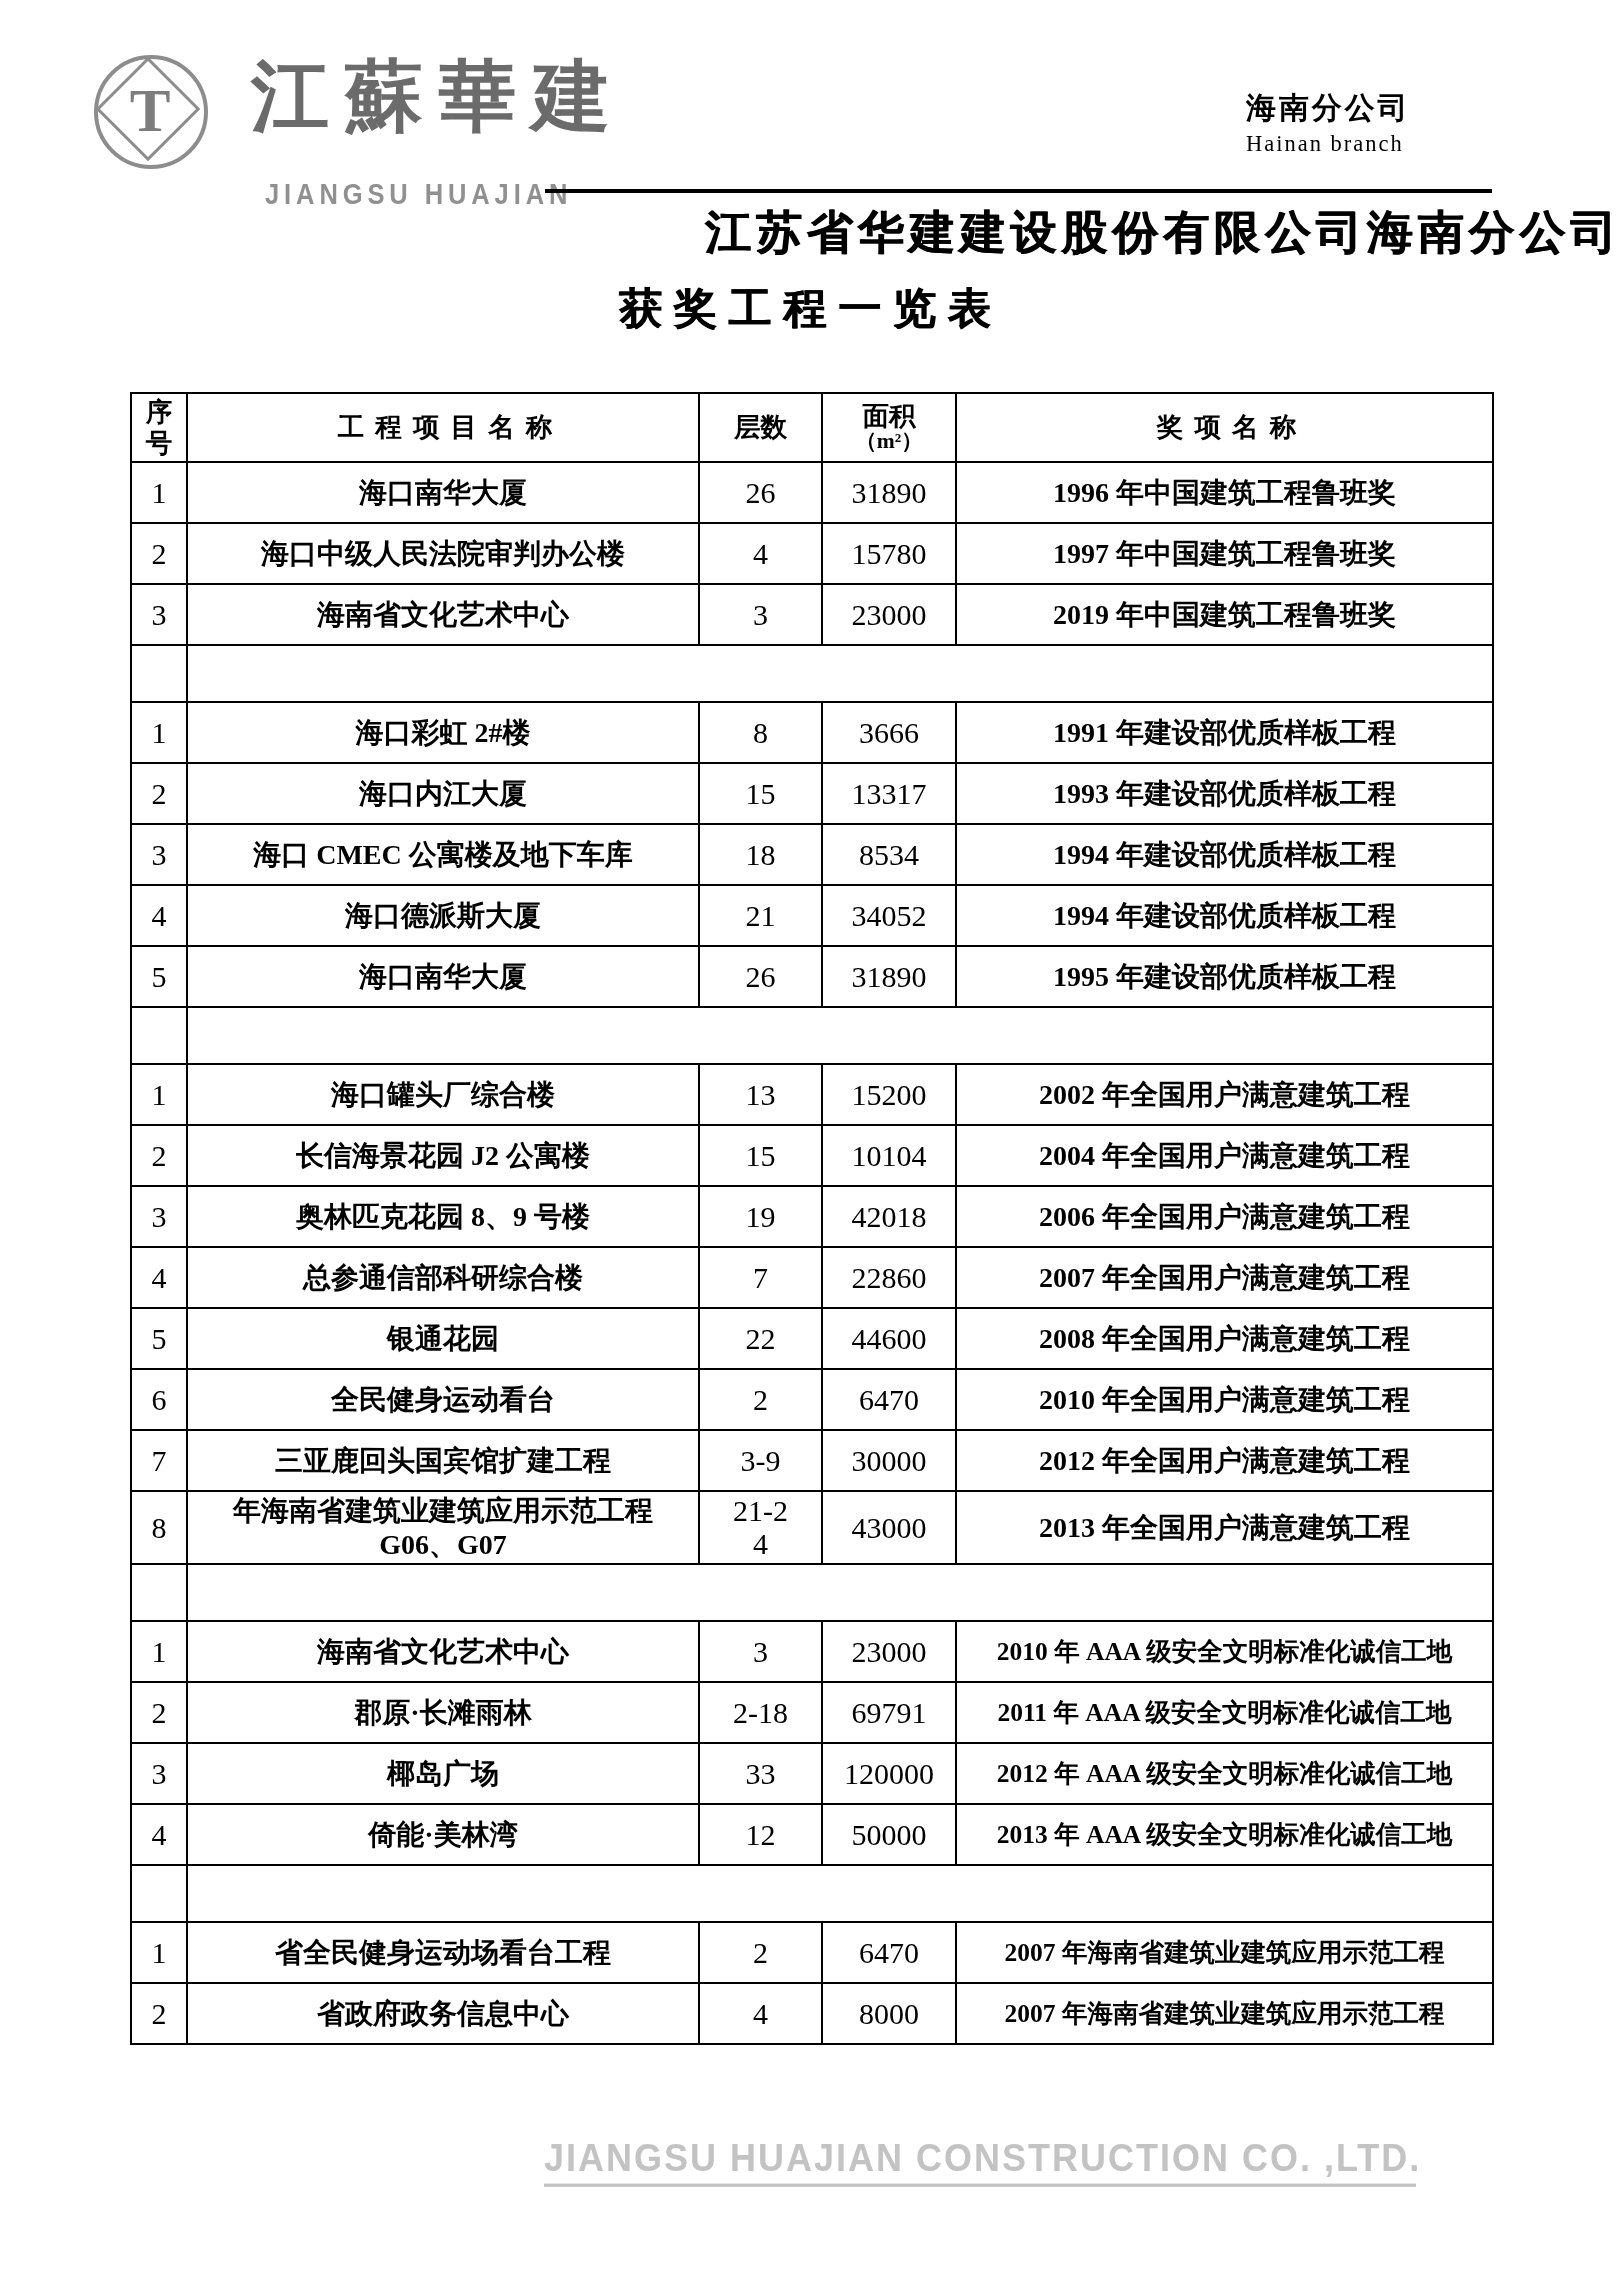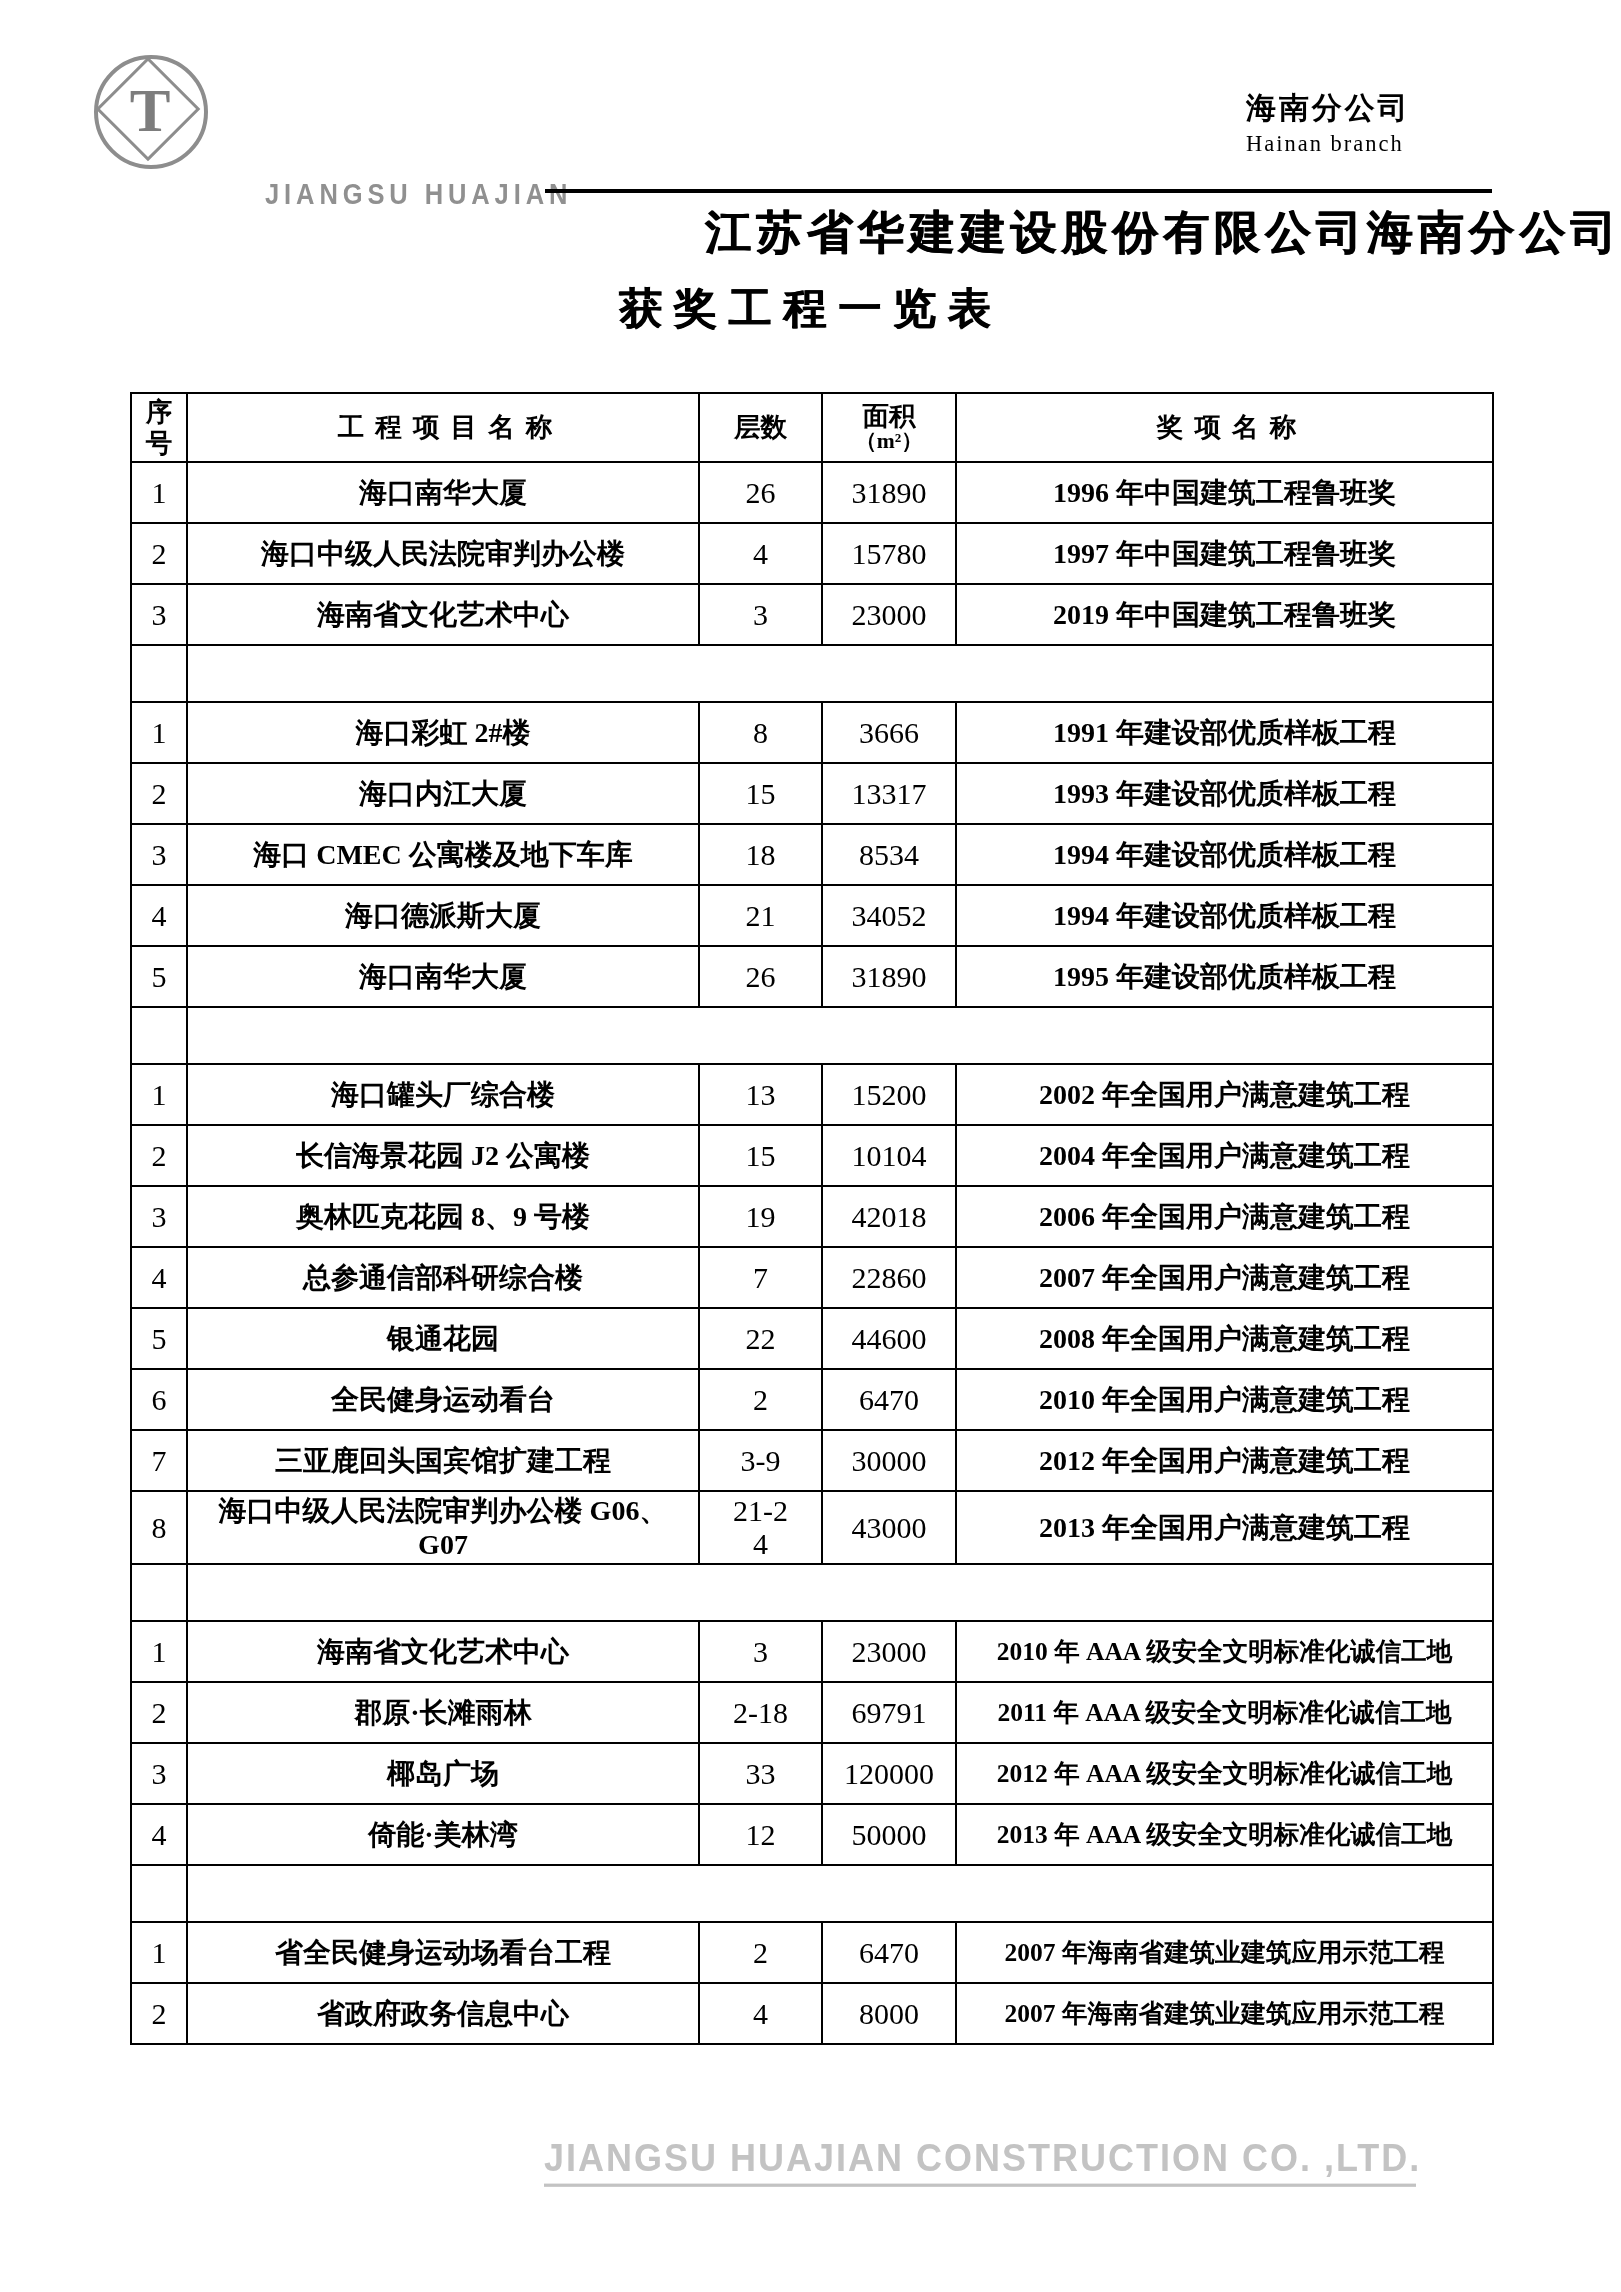--- a/index.html
+++ b/index.html
@@ -95,20 +95,21 @@
 </style>
 </head>
 <body>
 
 <div class="page">
 
   <div class="emblem">
     <div class="emblem-diamond"></div>
     <div class="emblem-letter">T</div>
   </div>
+  <div class="brand-cn">江蘇華建</div>
   <div class="brand-en">JIANGSU HUAJIAN</div>
 
   <div class="branch">
     <div class="branch-cn">海南分公司</div>
     <div class="branch-en">Hainan branch</div>
   </div>
 
   <div class="header-rule"></div>
 
   <div class="title1">江苏省华建建设股份有限公司海南分公司</div>
@@ -243,21 +244,21 @@
         </tr>
         <tr class="r">
           <td class="c-index">7</td>
           <td class="c-project">三亚鹿回头国宾馆扩建工程</td>
           <td class="c-floors"><span class="fl">3-9</span></td>
           <td class="c-area">30000</td>
           <td class="c-award">2012 年全国用户满意建筑工程</td>
         </tr>
         <tr class="r">
           <td class="c-index">8</td>
-          <td class="c-project">海口中级人民法院审判办公楼 G06、G07</td>
+          <td class="c-project">年海南省建筑业建筑应用示范工程 G06、G07</td>
           <td class="c-floors"><span class="fl">21-24</span></td>
           <td class="c-area">43000</td>
           <td class="c-award">2013 年全国用户满意建筑工程</td>
         </tr>
         <tr class="sep">
           <td></td>
           <td colspan="4"></td>
         </tr>
         <tr class="r small-award">
           <td class="c-index">1</td>

